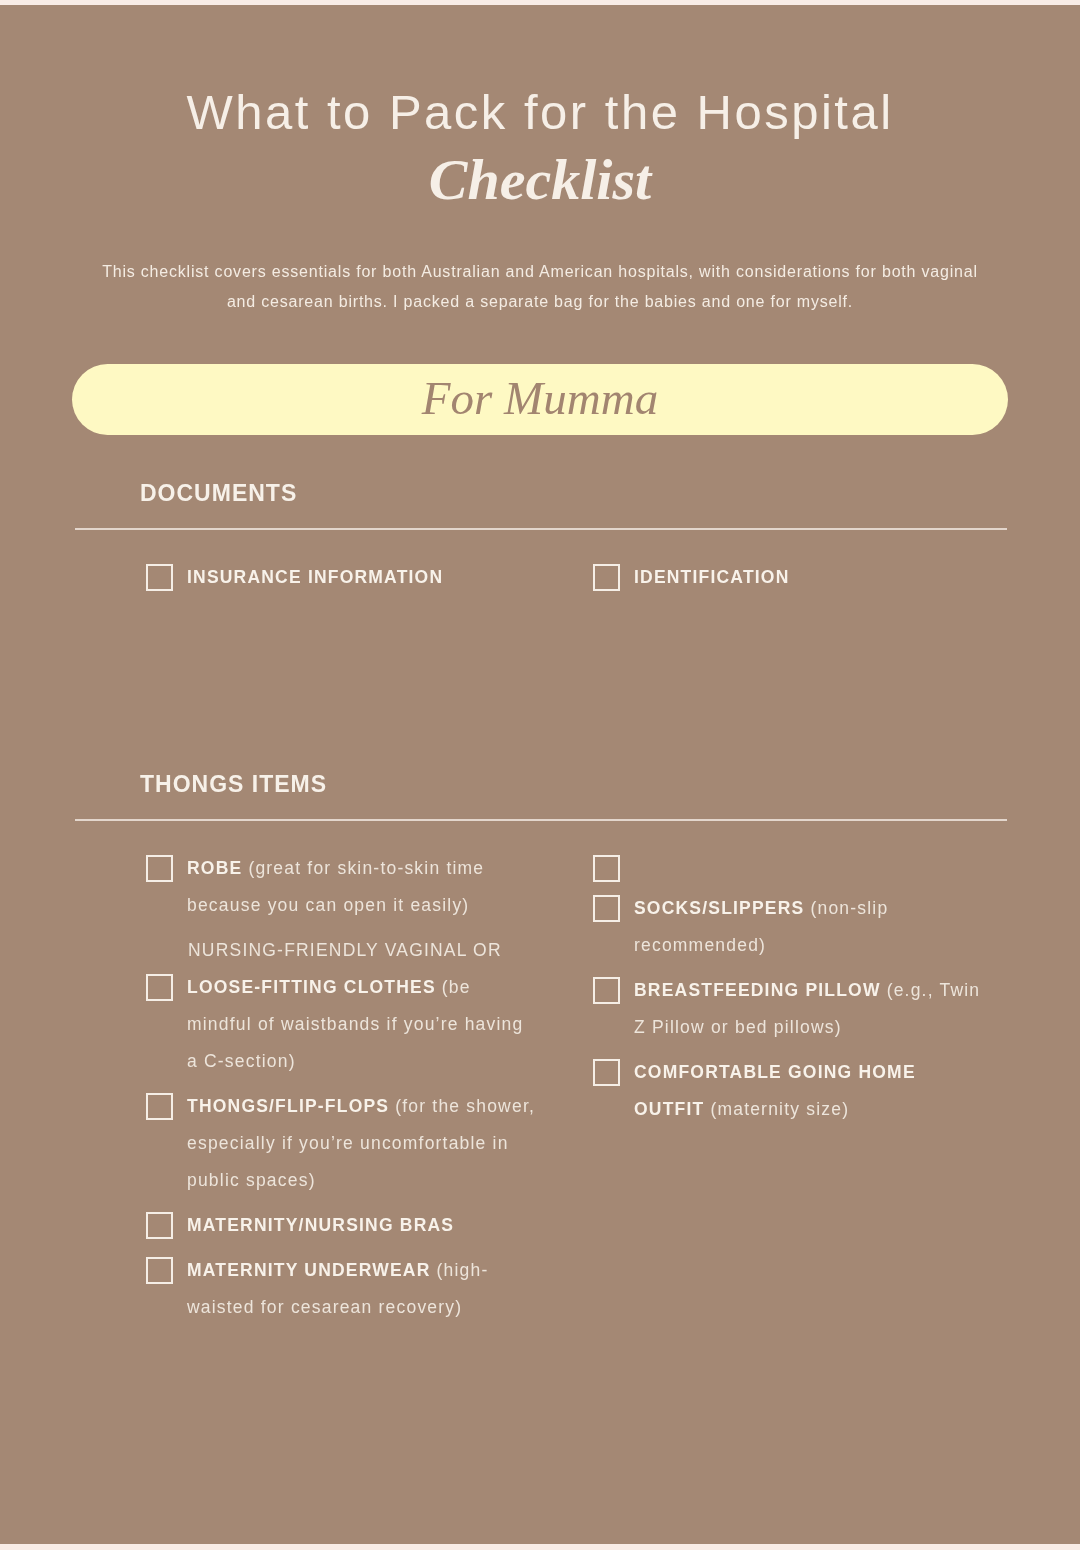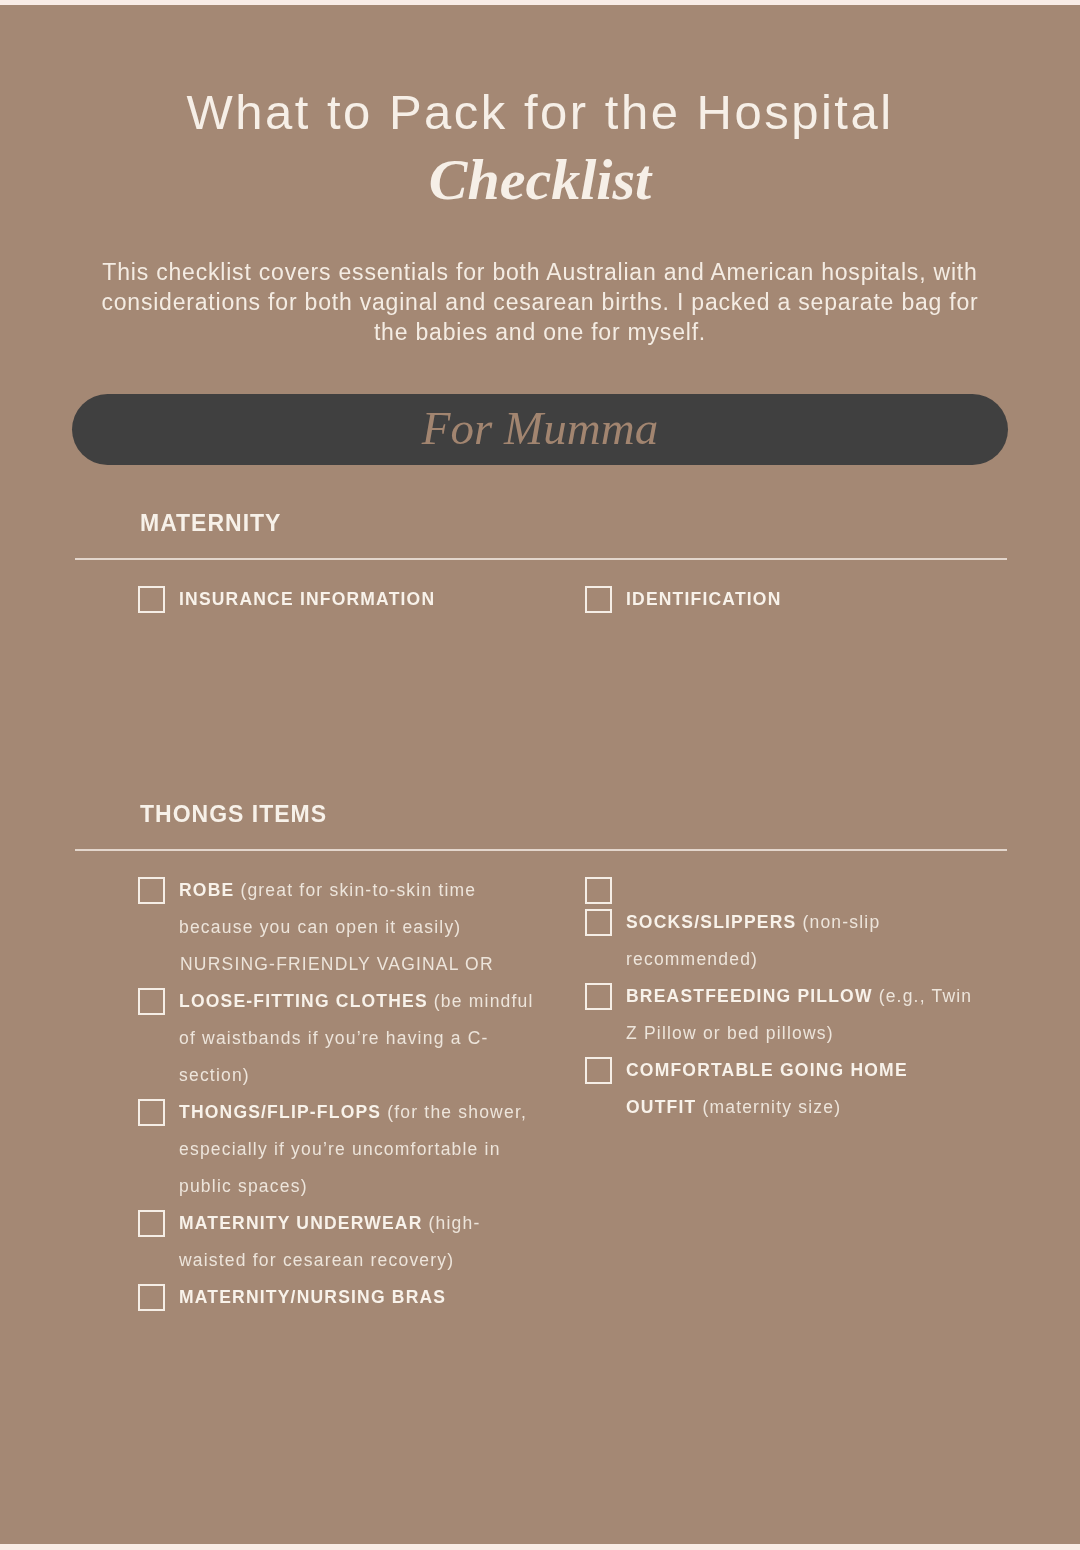--- a/index.html
+++ b/index.html
@@ -33,28 +33,28 @@
     text-align: center;
     font-family: "Liberation Serif", "DejaVu Serif", serif;
     font-style: italic; font-weight: 700;
     font-size: 58px;
     color: #f6efe7;
   }
   .intro {
     margin: 44px auto 0 auto;
     width: 906px;
     text-align: center;
-    font-size: 23px; line-height: 30px;
+    font-size: 16px; line-height: 30px;
     letter-spacing: 0.8px;
     color: #f4ece3;
   }
   .banner {
     margin: 47px 72px 0 72px;
     height: 71px;
-    background: #404040;
+    background: #fef9c3;
     border-radius: 36px;
     display: flex; align-items: center; justify-content: center;
   }
   .banner-label {
     font-family: "Liberation Serif", "DejaVu Serif", serif;
     font-style: italic;
     font-size: 47px;
     color: #a28570;
     padding-bottom: 4px;
   }
@@ -68,21 +68,21 @@
     border: none;
     border-top: 2px solid rgba(248,240,233,0.75);
     margin: 21px 73px 0 75px;
   }
   .cols {
     display: grid;
     grid-template-columns: 1fr 1fr;
     column-gap: 40px;
     margin: 21px 88px 0 138px;
   }
-  .item { margin: 0; }
+  .item { margin: 8px; }
   .pre-line {
     margin-left: 42px;
     font-size: 17.5px; line-height: 37px;
     letter-spacing: 1.2px;
     color: rgba(247,241,233,0.88);
   }
   .row { display: flex; align-items: flex-start; }
   .checkbox {
     flex: 0 0 auto;
     width: 23px; height: 23px;
@@ -113,21 +113,21 @@
 
   <h1 class="page-title">What to Pack for the Hospital</h1>
   <h2 class="page-subtitle">Checklist</h2>
   <p class="intro">This checklist covers essentials for both Australian and American hospitals, with considerations for both vaginal and cesarean births. I packed a separate bag for the babies and one for myself.</p>
 
   <div class="banner">
     <span class="banner-label">For Mumma</span>
   </div>
 
   <section>
-    <h3 class="section-heading">MATERNITY</h3>
+    <h3 class="section-heading">DOCUMENTS</h3>
     <hr class="rule">
     <div class="cols docs-cols">
       <div class="col">
 
         <div class="item">
           <div class="row">
             <span class="checkbox"></span>
             <p class="txt"><b>INSURANCE INFORMATION</b><span class="desc"></span></p>
           </div>
         </div>
@@ -171,28 +171,28 @@
         <div class="item">
           <div class="row">
             <span class="checkbox"></span>
             <p class="txt"><b>THONGS/FLIP-FLOPS</b><span class="desc">(for the shower, especially if you’re uncomfortable in public spaces)</span></p>
           </div>
         </div>
 
         <div class="item">
           <div class="row">
             <span class="checkbox"></span>
+            <p class="txt"><b>MATERNITY/NURSING BRAS</b><span class="desc"></span></p>
+          </div>
+        </div>
+
+        <div class="item">
+          <div class="row">
+            <span class="checkbox"></span>
             <p class="txt"><b>MATERNITY UNDERWEAR</b><span class="desc">(high-waisted for cesarean recovery)</span></p>
-          </div>
-        </div>
-
-        <div class="item">
-          <div class="row">
-            <span class="checkbox"></span>
-            <p class="txt"><b>MATERNITY/NURSING BRAS</b><span class="desc"></span></p>
           </div>
         </div>
 
       </div>
       <div class="col">
 
         <div class="item">
           <div class="row">
             <span class="checkbox"></span>
           </div>

